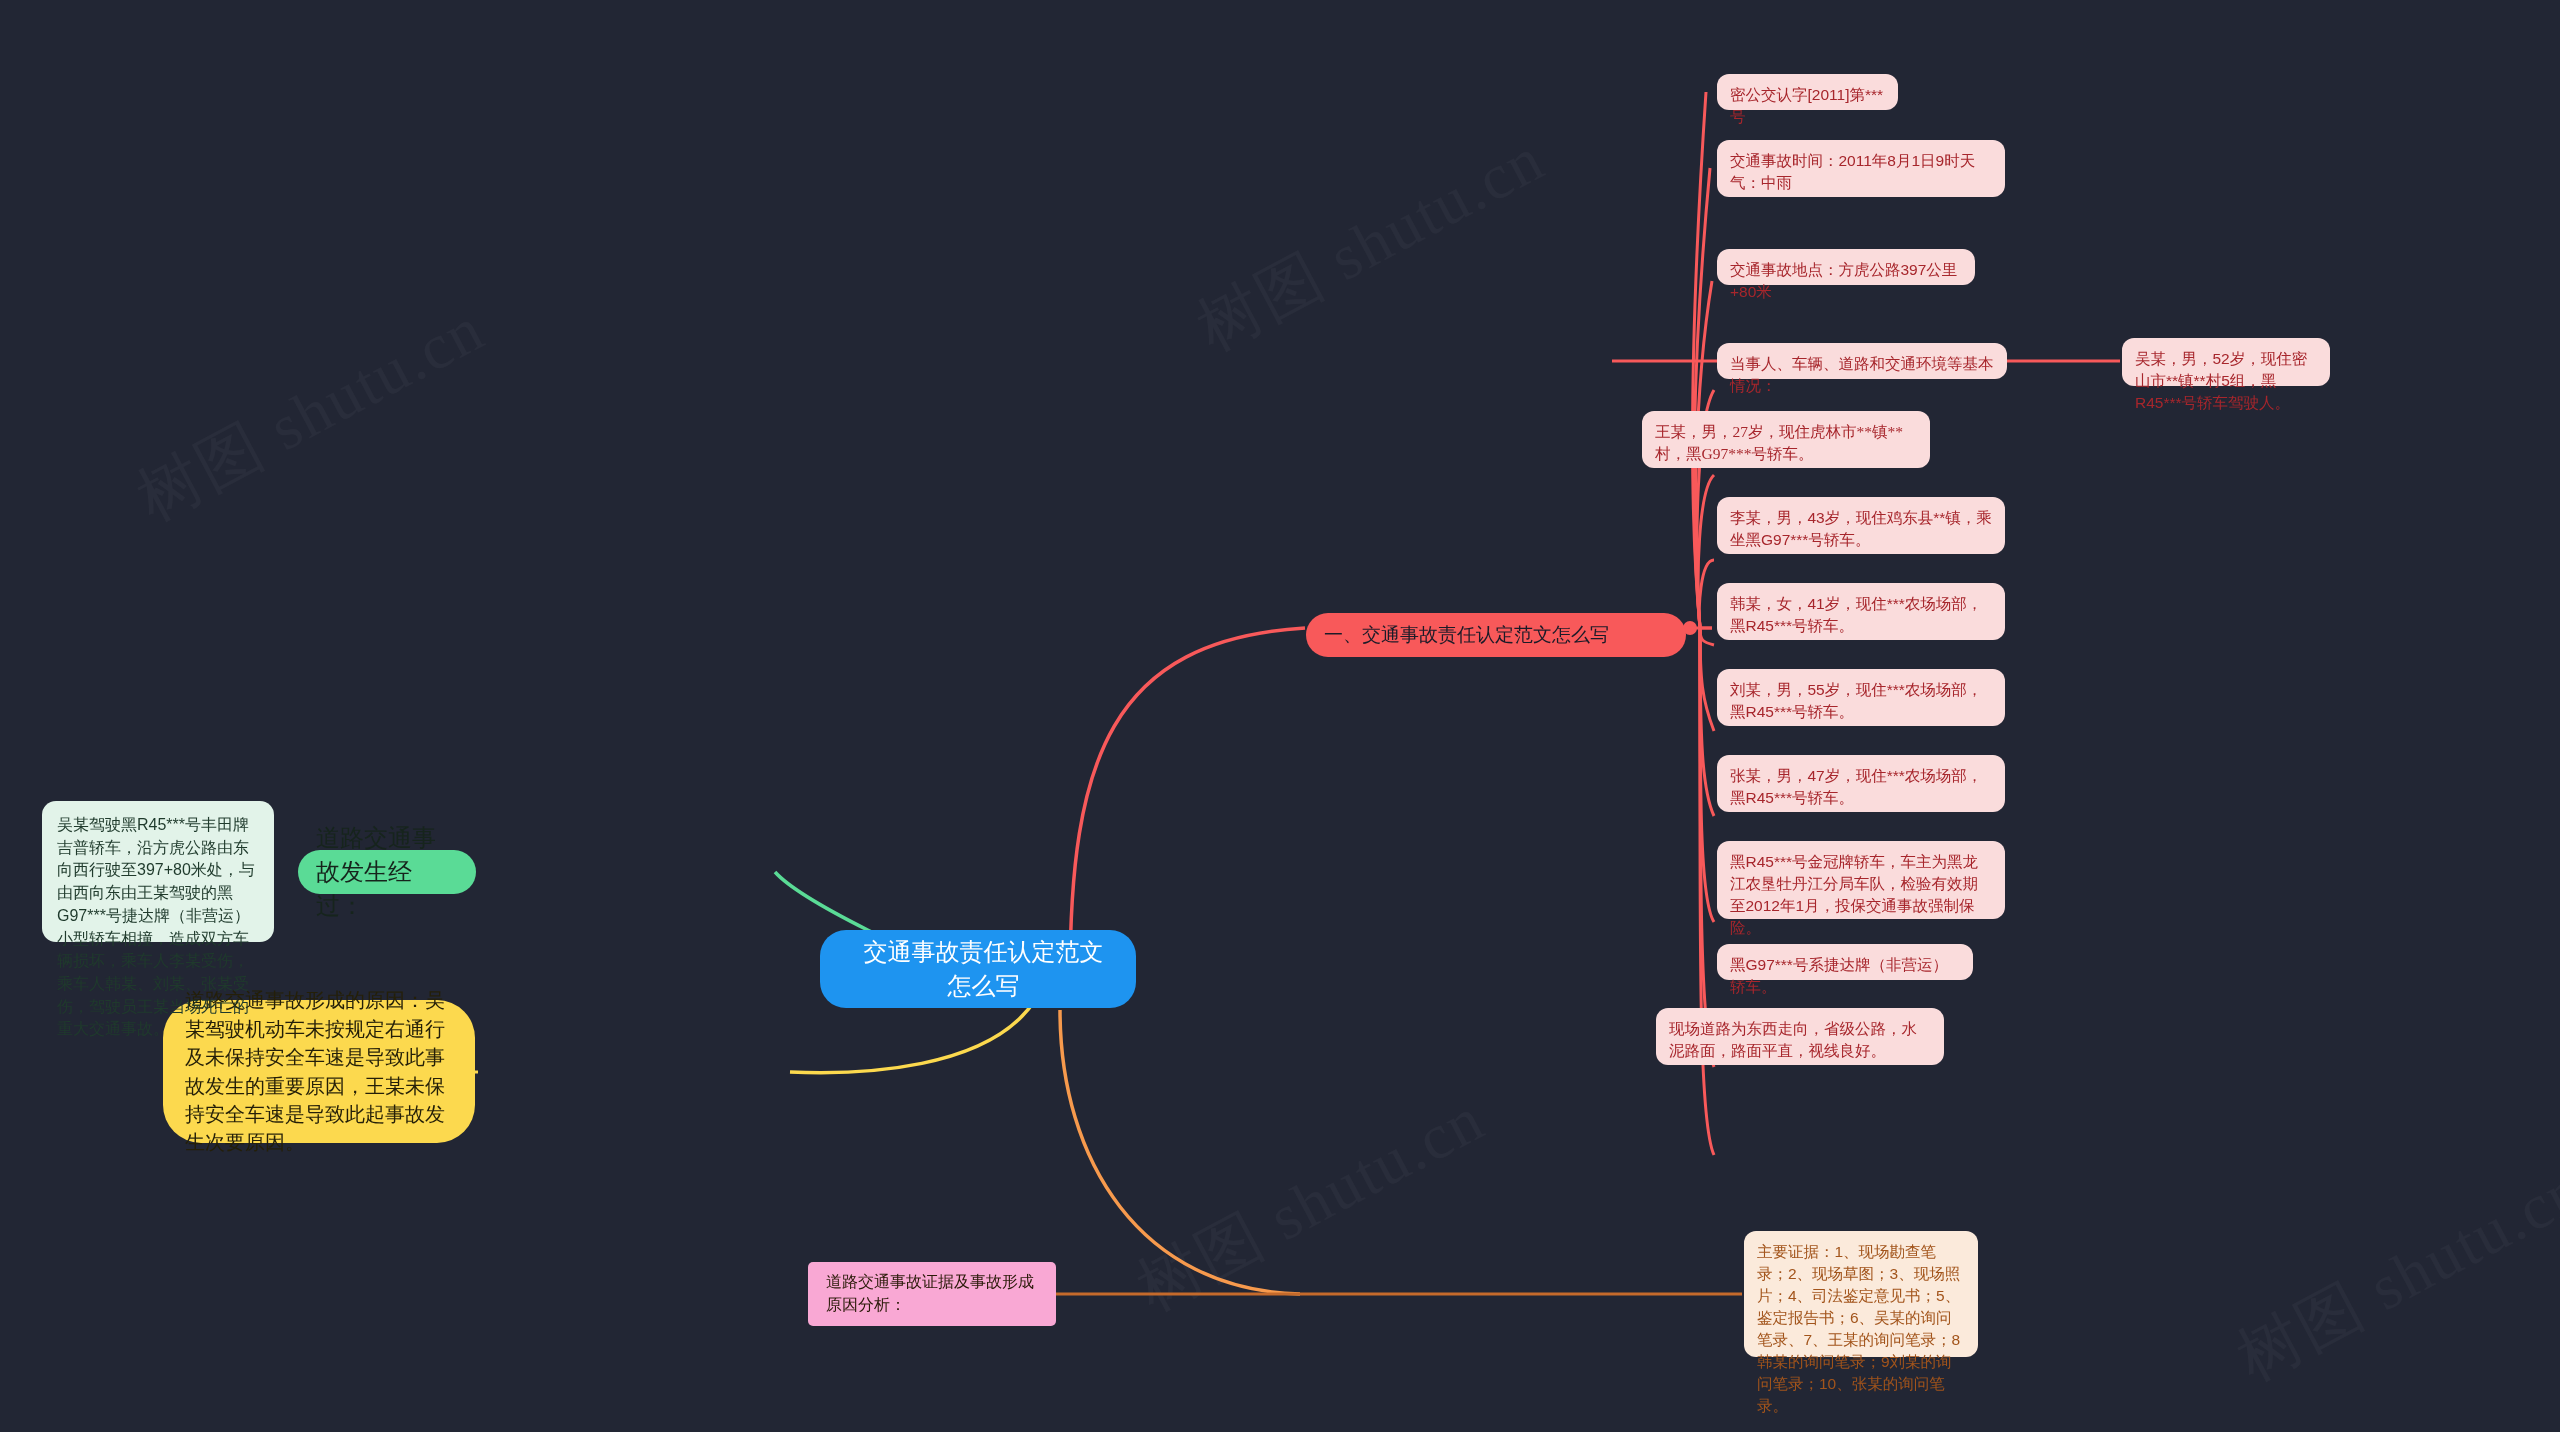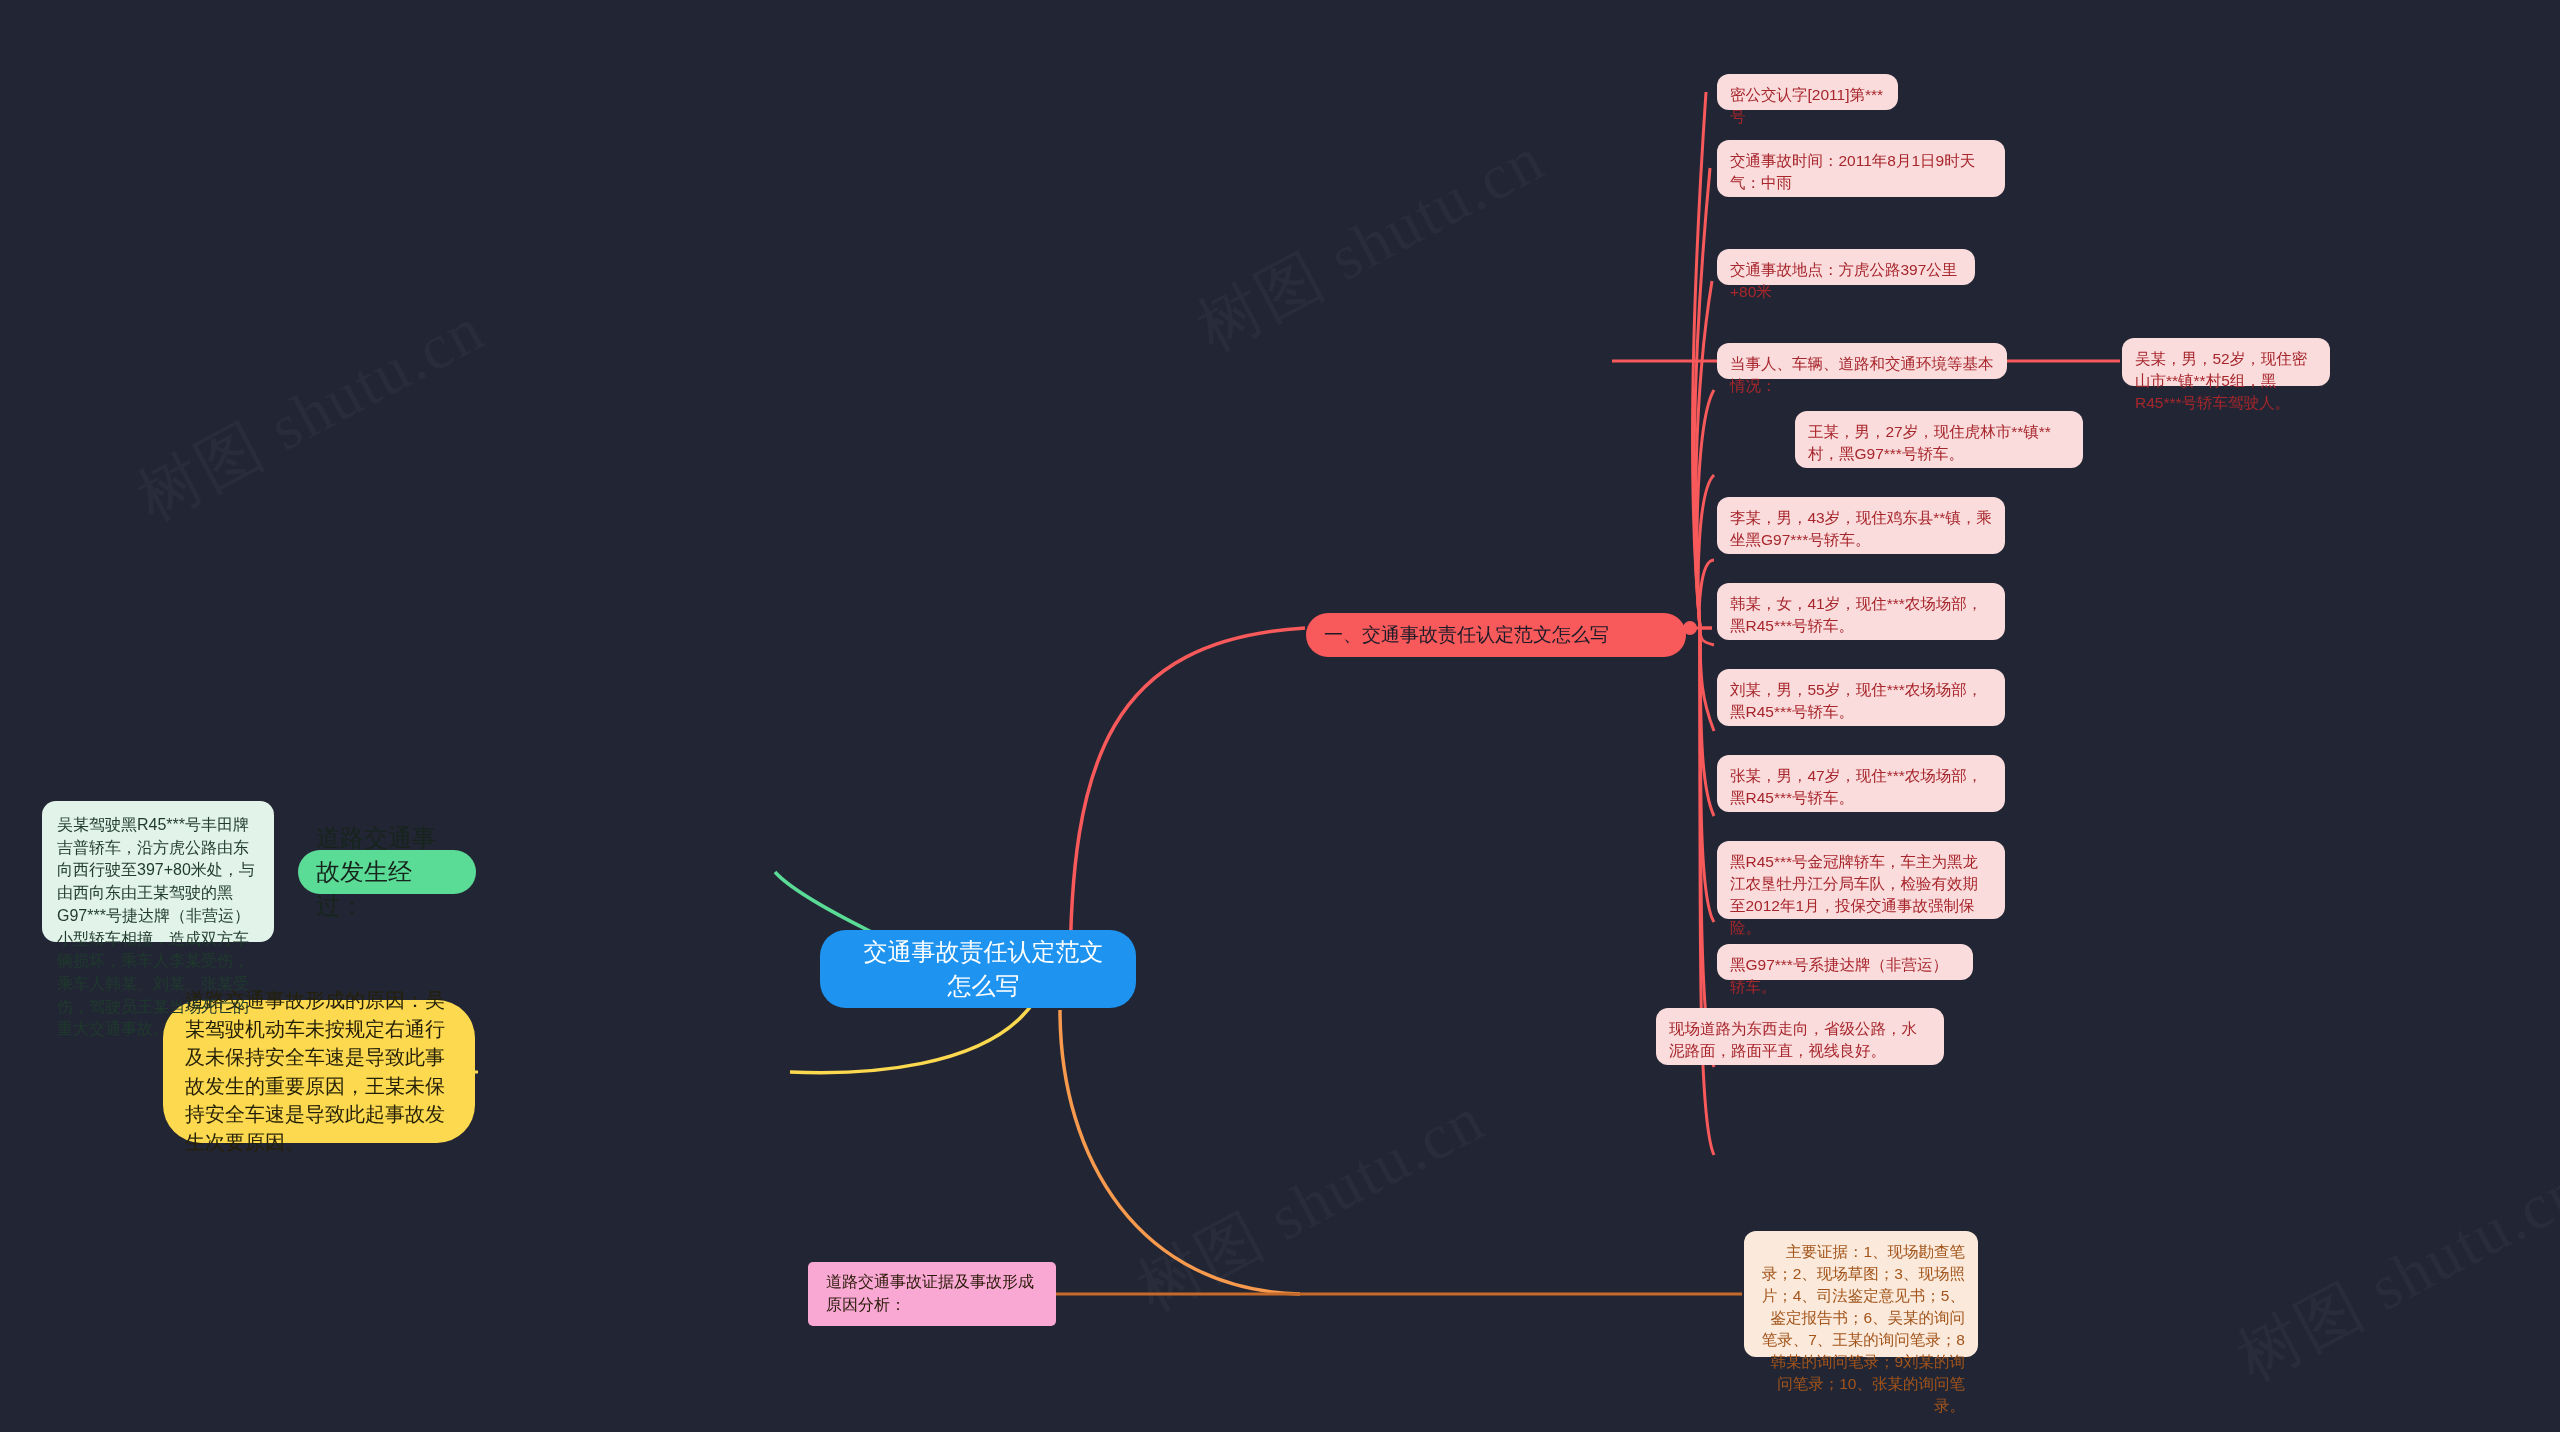--- a/index.html
+++ b/index.html
@@ -154,33 +154,33 @@
   <div class="node br-red" style="left:1306px;top:605px;width:380px;height:44px;margin-top:8px;">一、交通事故责任认定范文怎么写</div>
 
   <div class="node br-green" style="left:298px;top:850px;width:178px;height:44px;">道路交通事故发生经过：</div>
 
   <div class="node br-yellow" style="left:163px;top:1000px;width:312px;height:143px;border-radius:38px;">道路交通事故形成的原因：吴某驾驶机动车未按规定右通行及未保持安全车速是导致此事故发生的重要原因，王某未保持安全车速是导致此起事故发生次要原因。</div>
 
   <div class="node br-orange" style="left:808px;top:1262px;width:248px;height:64px;">道路交通事故证据及事故形成原因分析：</div>
 
   <div class="node leaf-mint" style="left:42px;top:801px;width:232px;height:141px;">吴某驾驶黑R45***号丰田牌吉普轿车，沿方虎公路由东向西行驶至397+80米处，与由西向东由王某驾驶的黑G97***号捷达牌（非营运）小型轿车相撞，造成双方车辆损坏，乘车人李某受伤，乘车人韩某、刘某、张某受伤，驾驶员王某当场死亡的重大交通事故。</div>
 
-  <div class="node leaf-peach" style="left:1744px;top:1231px;width:234px;height:126px;text-align:right;">主要证据：1、现场勘查笔录；2、现场草图；3、现场照片；4、司法鉴定意见书；5、鉴定报告书；6、吴某的询问笔录、7、王某的询问笔录；8韩某的询问笔录；9刘某的询问笔录；10、张某的询问笔录。</div>
+  <div class="node leaf-peach" style="left:1744px;top:1231px;width:234px;height:126px;">主要证据：1、现场勘查笔录；2、现场草图；3、现场照片；4、司法鉴定意见书；5、鉴定报告书；6、吴某的询问笔录、7、王某的询问笔录；8韩某的询问笔录；9刘某的询问笔录；10、张某的询问笔录。</div>
 
   <div class="node leaf-pink" style="left:1717px;top:74px;width:181px;height:36px;">密公交认字[2011]第***号</div>
 
   <div class="node leaf-pink" style="left:1717px;top:140px;width:288px;height:57px;">交通事故时间：2011年8月1日9时天气：中雨</div>
 
   <div class="node leaf-pink" style="left:1717px;top:249px;width:258px;height:36px;">交通事故地点：方虎公路397公里+80米</div>
 
   <div class="node leaf-pink" style="left:1717px;top:343px;width:290px;height:36px;">当事人、车辆、道路和交通环境等基本情况：</div>
 
   <div class="node leaf-pink" style="left:2122px;top:338px;width:208px;height:48px;">吴某，男，52岁，现住密山市**镇**村5组，黑R45***号轿车驾驶人。</div>
 
-  <div class="node leaf-pink" style="left:1795px;top:411px;width:288px;height:57px;">王某，男，27岁，现住虎林市**镇**村，黑G97***号轿车。</div>
+  <div class="node leaf-pink" style="left:1642px;top:411px;width:288px;height:57px;font-family:Liberation Serif, serif;">王某，男，27岁，现住虎林市**镇**村，黑G97***号轿车。</div>
 
   <div class="node leaf-pink" style="left:1717px;top:497px;width:288px;height:57px;">李某，男，43岁，现住鸡东县**镇，乘坐黑G97***号轿车。</div>
 
   <div class="node leaf-pink" style="left:1717px;top:583px;width:288px;height:57px;">韩某，女，41岁，现住***农场场部，黑R45***号轿车。</div>
 
   <div class="node leaf-pink" style="left:1717px;top:669px;width:288px;height:57px;">刘某，男，55岁，现住***农场场部，黑R45***号轿车。</div>
 
   <div class="node leaf-pink" style="left:1717px;top:755px;width:288px;height:57px;">张某，男，47岁，现住***农场场部，黑R45***号轿车。</div>
 
   <div class="node leaf-pink" style="left:1717px;top:841px;width:288px;height:78px;">黑R45***号金冠牌轿车，车主为黑龙江农垦牡丹江分局车队，检验有效期至2012年1月，投保交通事故强制保险。</div>

